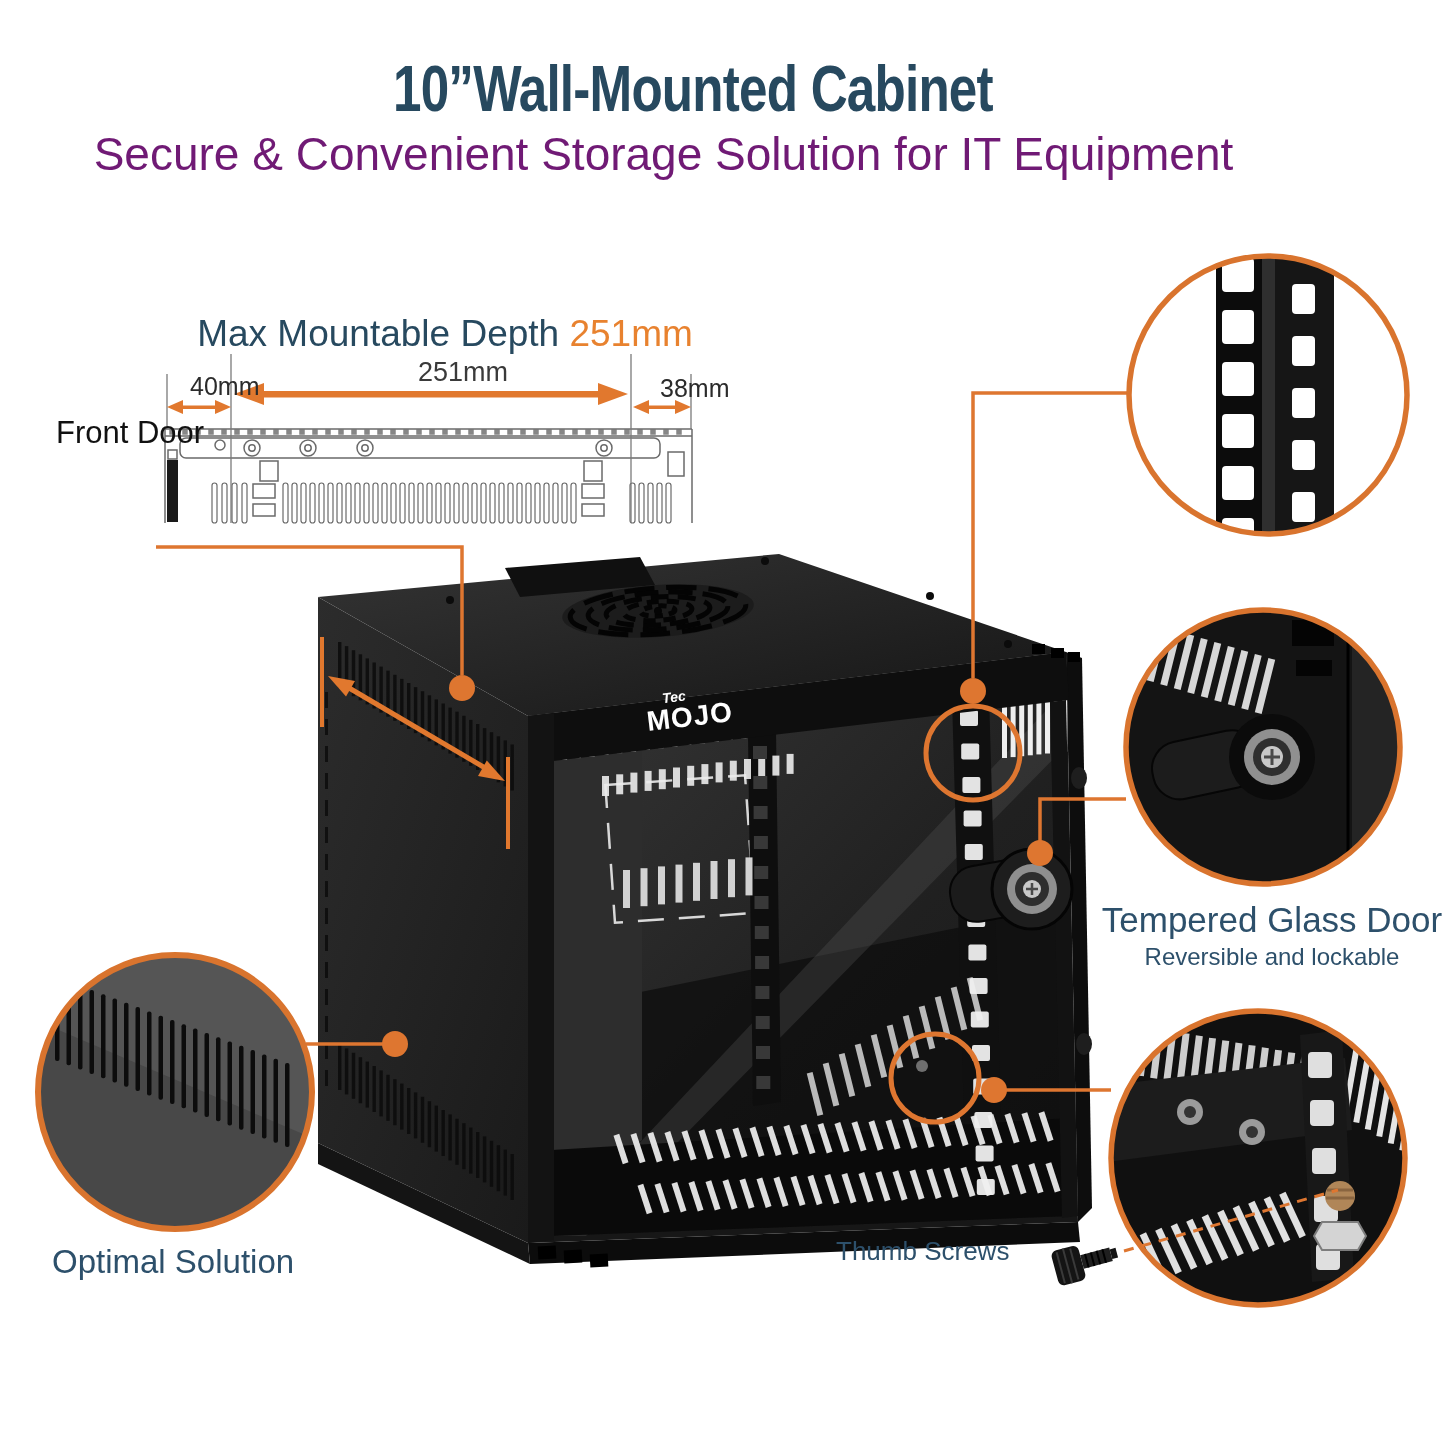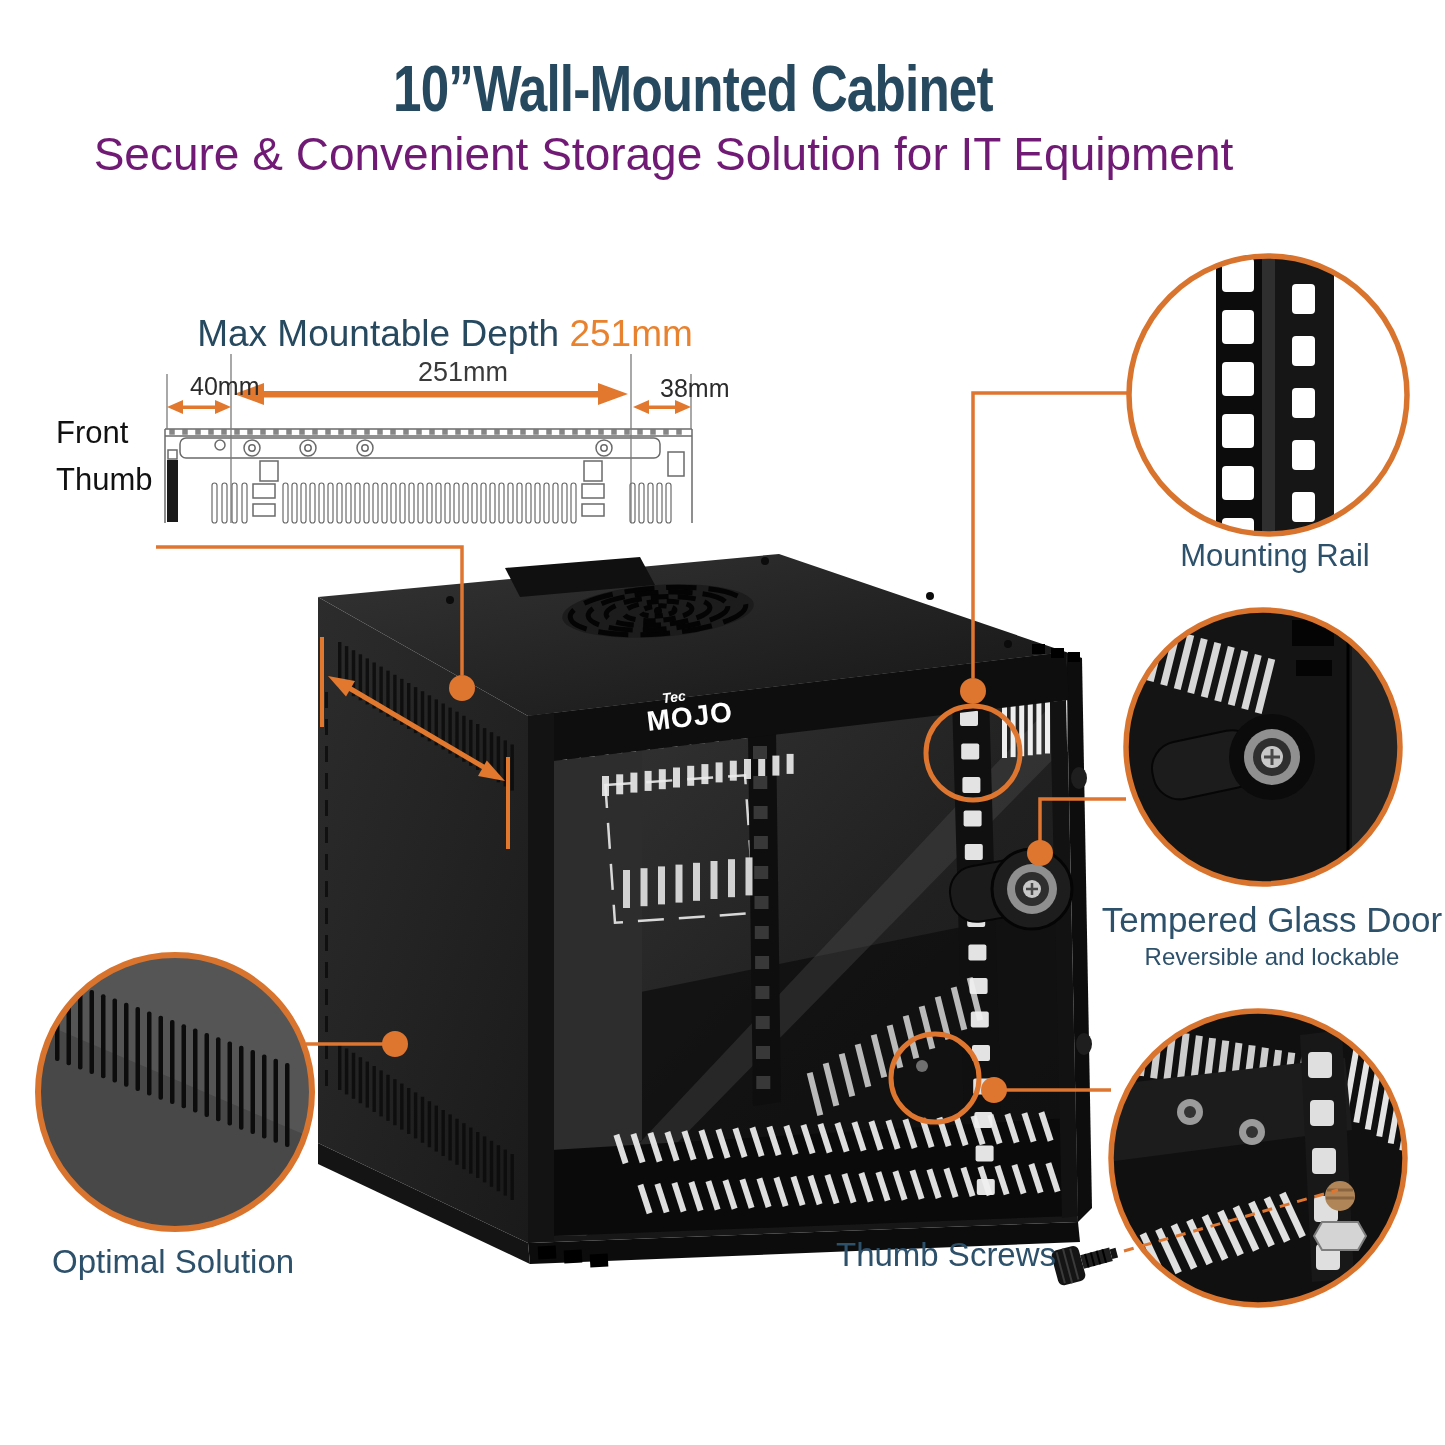--- a/index.html
+++ b/index.html
@@ -14,21 +14,21 @@
   #mmd-heading{top:313px;left:0;width:890px;text-align:center;font-size:37px;font-weight:400;}
   #mmd-heading .t{color:#27495f;}
   #mmd-heading .v{color:#e8822f;}
   .dimlabel{color:#2b2b2b;font-size:25px;font-weight:400;margin-left:20px;}
   #dim-251{font-size:27px;color:#3a3a3a;}
   #front-door{top:410px;left:56px;width:170px;font-size:31px;color:#111;line-height:1.5;}
   .callout-label{color:#2d506b;text-align:center;}
   #lbl-mounting-rail{top:538px;left:1115px;width:320px;font-size:31px;}
   #lbl-glass{top:900px;left:1092px;width:360px;font-size:35px;}
   #lbl-glass-sub{top:943px;left:1092px;width:360px;font-size:24px;}
-  #lbl-thumb{top:1236px;left:836px;width:250px;font-size:33px;text-align:left;}
+  #lbl-thumb{top:1236px;left:836px;width:250px;font-size:26px;text-align:left;}
   #lbl-vented{top:1240px;left:52px;width:300px;font-size:33px;line-height:1.32;text-align:left;}
 </style>
 </head>
 <body>
 
 <div id="stage">
 
 <svg viewBox="0 0 1445 1445" width="1445" height="1445" class="abs" style="top:0;left:0;">
   <defs>
     <clipPath id="clipMR">
@@ -659,23 +659,22 @@
 
 <div id="mmd-heading" class="abs">
   <span class="t">Max Mountable Depth</span>
   <span class="v">251mm</span>
 </div>
 
 <div class="abs dimlabel" style="top:372px;left:170px;">40mm</div>
 <div id="dim-251" class="abs dimlabel" style="top:357px;left:398px;">251mm</div>
 <div class="abs dimlabel" style="top:374px;left:640px;">38mm</div>
 
-<div id="front-door" class="abs">Front Thumb</div>
-
-<div id="lbl-mounting-rail" class="abs callout-label">Mounting Rail</div>
+<div id="front-door" class="abs">Front Door</div>
+
 <div id="lbl-glass" class="abs callout-label">Tempered Glass Door</div>
 <div id="lbl-glass-sub" class="abs callout-label">Reversible and lockable</div>
 <div id="lbl-thumb" class="abs callout-label">Thumb Screws</div>
 <div id="lbl-vented" class="abs callout-label">
   <div>Optimal Solution</div>
 </div>
 
 </div>
 
 </body></html>

